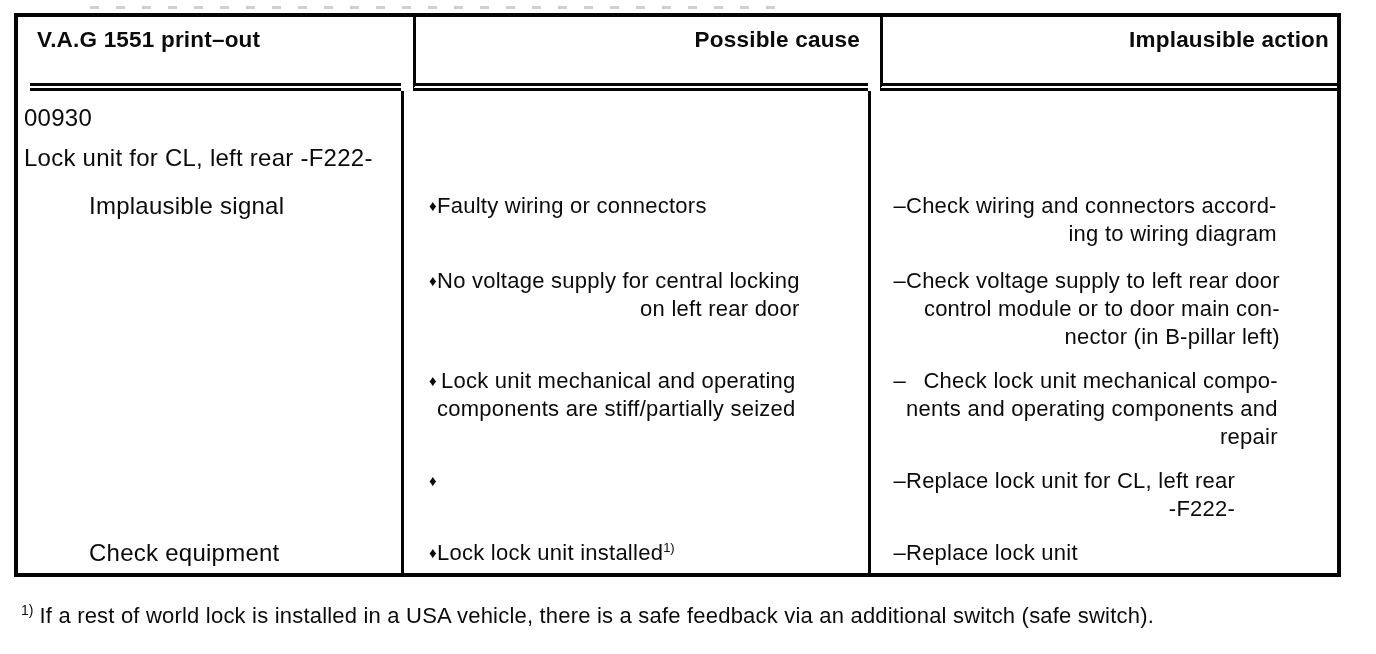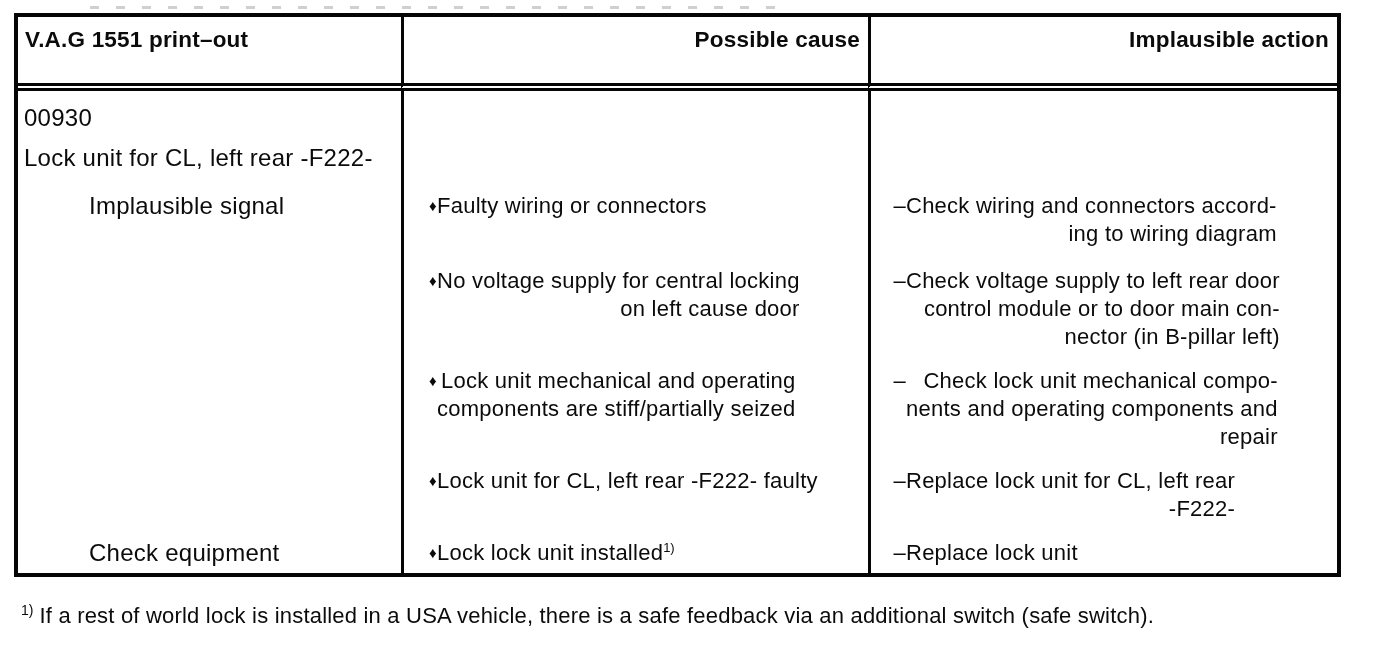--- a/index.html
+++ b/index.html
@@ -25,20 +25,21 @@
   }
 
   .hcell {
     border-bottom: 8px double #050505;
     padding: 10px 8px 0 7px;
     font-weight: bold;
     font-size: 22.5px;
     letter-spacing: 0.2px;
     white-space: nowrap;
     overflow: hidden;
+    margin-left: 12px;
   }
   .col-b { border-left: 3px solid #050505; text-align: right; }
 
   .bcell { position: relative; overflow: hidden; }
 
   .abs { position: absolute; left: 0; right: 4px; }
 
   .plain {
     font-size: 24px;
     line-height: 28px;
@@ -115,30 +116,29 @@
     </div>
 
     <div class="bcell col-b">
       <div class="abs item cause-item" style="top:101px">
         <span class="bullet">♦</span>
         <span class="txt">Faulty wiring or connectors</span>
       </div>
       <div class="abs item cause-item" style="top:176px">
         <span class="bullet">♦</span>
         <span class="txt">No voltage supply for central locking
-on left cause door</span>
+on left rear door</span>
       </div>
       <div class="abs item cause-item" style="top:276px">
         <span class="bullet">♦</span>
         <span class="txt">Lock unit mechanical and operating
 components are stiff/partially seized</span>
       </div>
       <div class="abs item cause-item" style="top:376px">
         <span class="bullet">♦</span>
-        <span class="txt">Lock unit for CL, left rear -F222- faulty</span>
       </div>
       <div class="abs item cause-item" style="top:448px">
         <span class="bullet">♦</span>
         <span class="txt"><span>Lock lock unit installed</span><sup class="note-ref">1)</sup></span>
       </div>
     </div>
 
     <div class="bcell col-b">
       <div class="abs item action-item" style="top:101px">
         <span class="dash">–</span>

